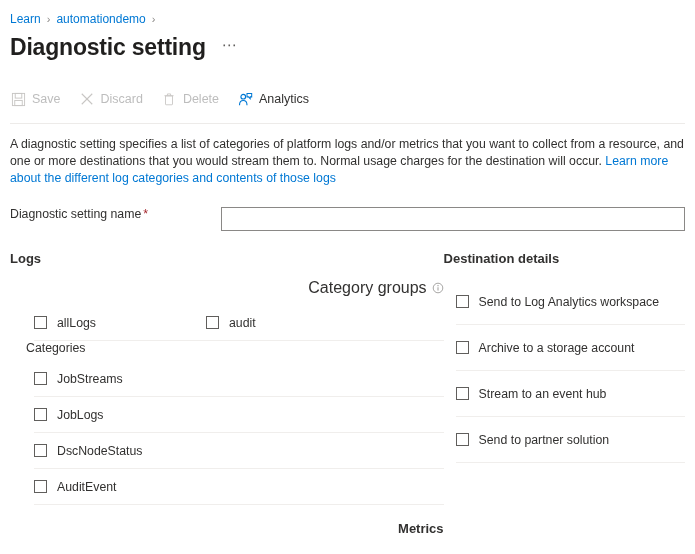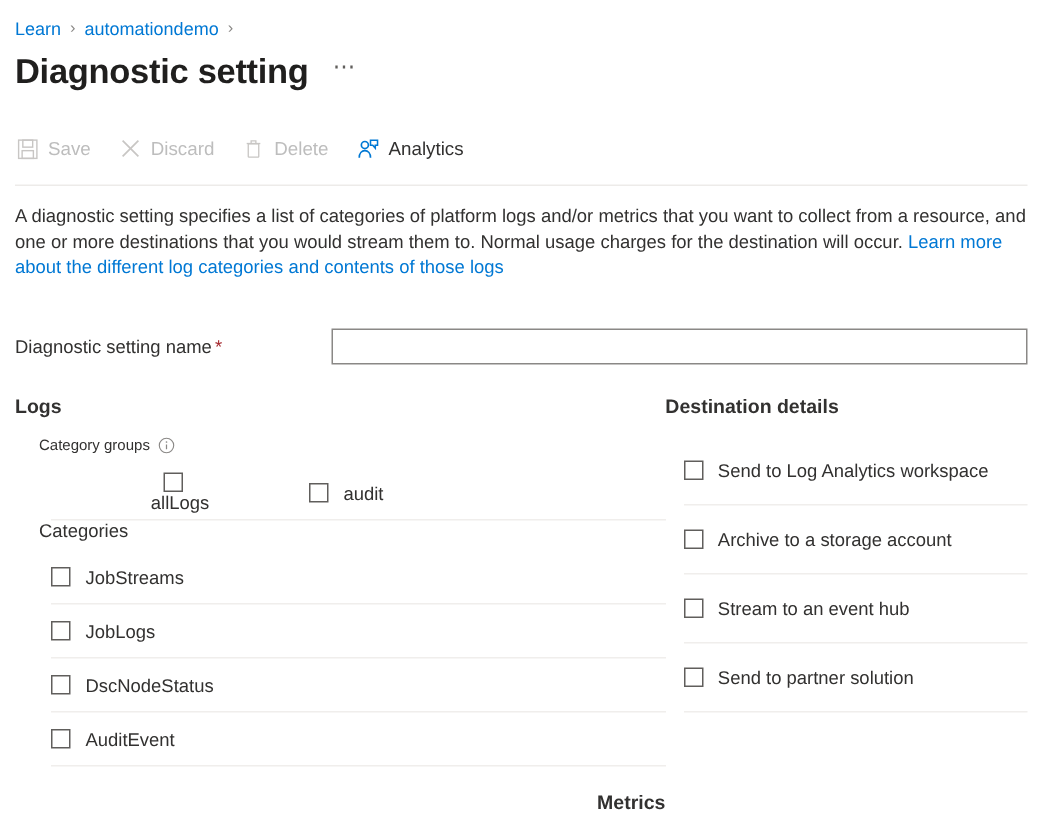--- a/index.html
+++ b/index.html
@@ -107,22 +107,21 @@
   }
   .description a {
     color: #0078d4;
     text-decoration: none;
     cursor: pointer;
   }
 
   
   .field-row {
     display: flex;
-    align-items: center;
-    margin-top: 32px;
+    margin-top: 20px;
     height: 24px;
   }
   .field-label {
     font-size: 12.3px;
     color: #323130;
     width: 212px;
   }
   .req {
     color: #a4262c;
     margin-left: 2px;
@@ -148,26 +147,27 @@
   .col-left { width: 440px; }
   .col-right { width: 245px; }
 
   .section-head {
     font-size: 13px;
     font-weight: 600;
     color: #323130;
     margin-bottom: 13px;
   }
   .sub-head {
-    font-size: 10px;
+    font-size: 16px;
     color: #323130;
     margin-left: 16px;
     margin-bottom: 8px;
     display: flex;
     align-items: center;
+    justify-content: flex-end;
   }
   .info-icon {
     display: inline-flex;
     margin-left: 5px;
     cursor: pointer;
   }
 
   
   .cb-row {
     display: flex;
@@ -176,21 +176,21 @@
     border-bottom: 1px solid #f0eeec;
     margin-left: 24px;
   }
   .cb-row.no-rule { border-bottom: none; }
   .cb-row.pair { }
   .cb-cell {
     display: flex;
     align-items: center;
     cursor: pointer;
   }
-  .cb-cell.half { width: 172px; flex-direction: column; }
+  .cb-cell.half { width: 172px; }
   .checkbox {
     width: 13px;
     height: 13px;
     border: 1px solid #605e5c;
     background: #ffffff;
     box-sizing: border-box;
     flex: 0 0 auto;
     margin-right: 10px;
   }
   .cb-label {

